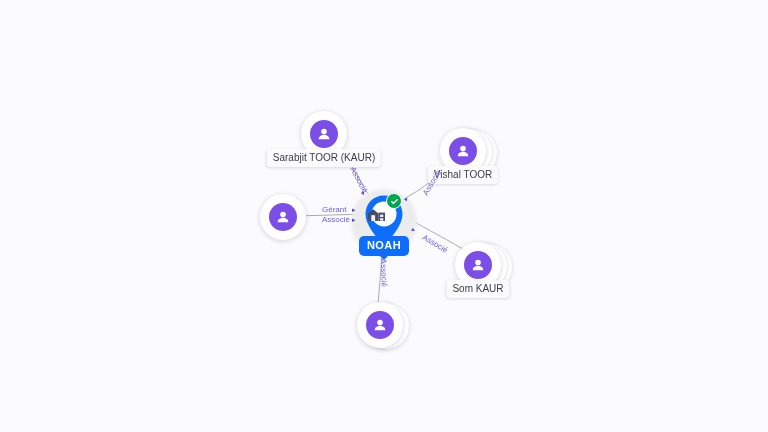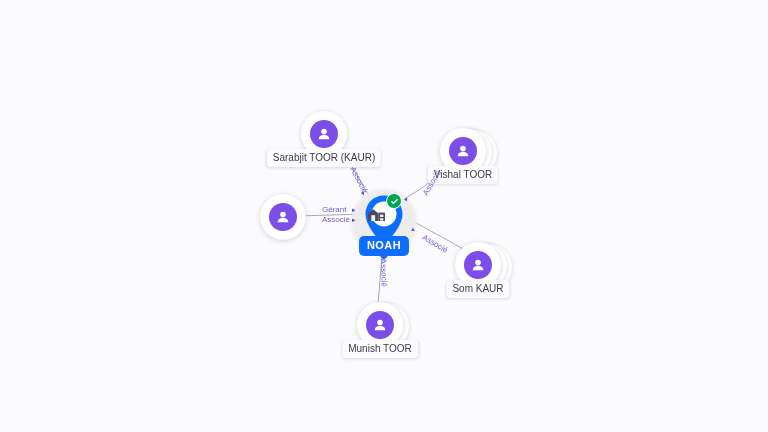--- a/index.html
+++ b/index.html
@@ -277,21 +277,20 @@
   <div class="person-node" style="left:357px; top:302px;">
     <div class="stack-layer s2"></div>
     <div class="avatar-disc">
       <div class="avatar-inner">
         <svg width="16" height="16" viewBox="0 0 20 20" xmlns="http://www.w3.org/2000/svg">
           <circle cx="10" cy="7" r="3.5" fill="#ffffff"></circle>
           <path d="M3.4 16.6 C3.4 12.9 6.4 11.3 10 11.3 C13.6 11.3 16.6 12.9 16.6 16.6 Z" fill="#ffffff"></path>
         </svg>
       </div>
     </div>
-    <div class="node-label">Munish TOOR</div>
   </div>
 
   <div class="edge-label two-line" style="left:322px; top:205px;">Gérant</div>
   <div class="arrow-mark" style="left:352px; top:206px;">▸</div>
 
   <div class="edge-label two-line" style="left:322px; top:215px;">Associé</div>
   <div class="arrow-mark" style="left:352px; top:216px;">▸</div>
 
   <div class="edge-label" style="left:352px; top:163px; transform: rotate(62deg);">Associé</div>
   <div class="arrow-mark" style="left:362px; top:190px; transform: rotate(62deg);">▸</div>

